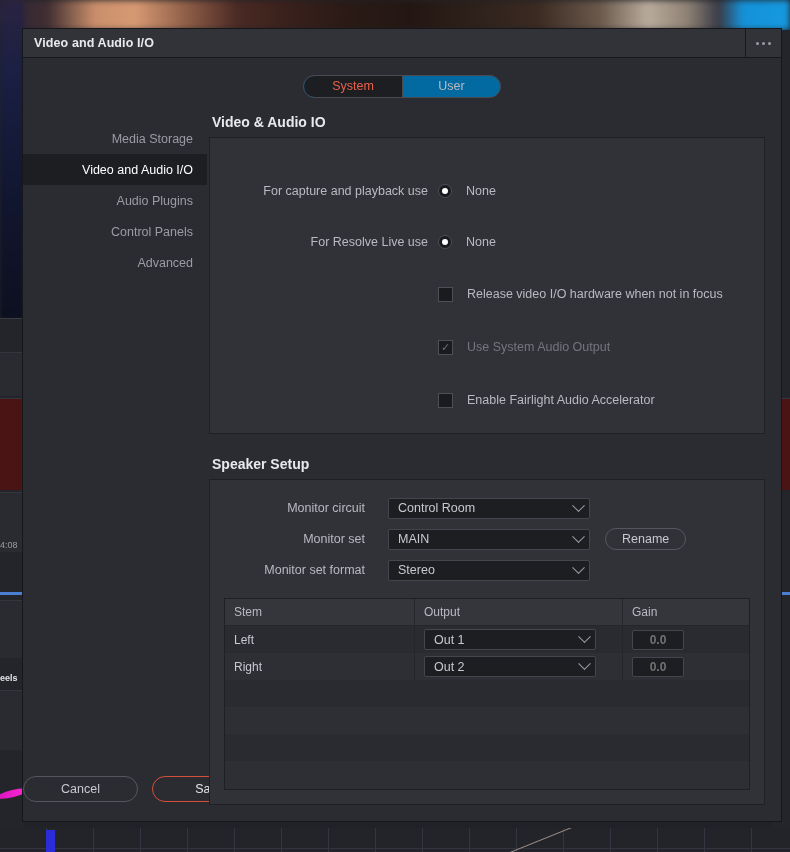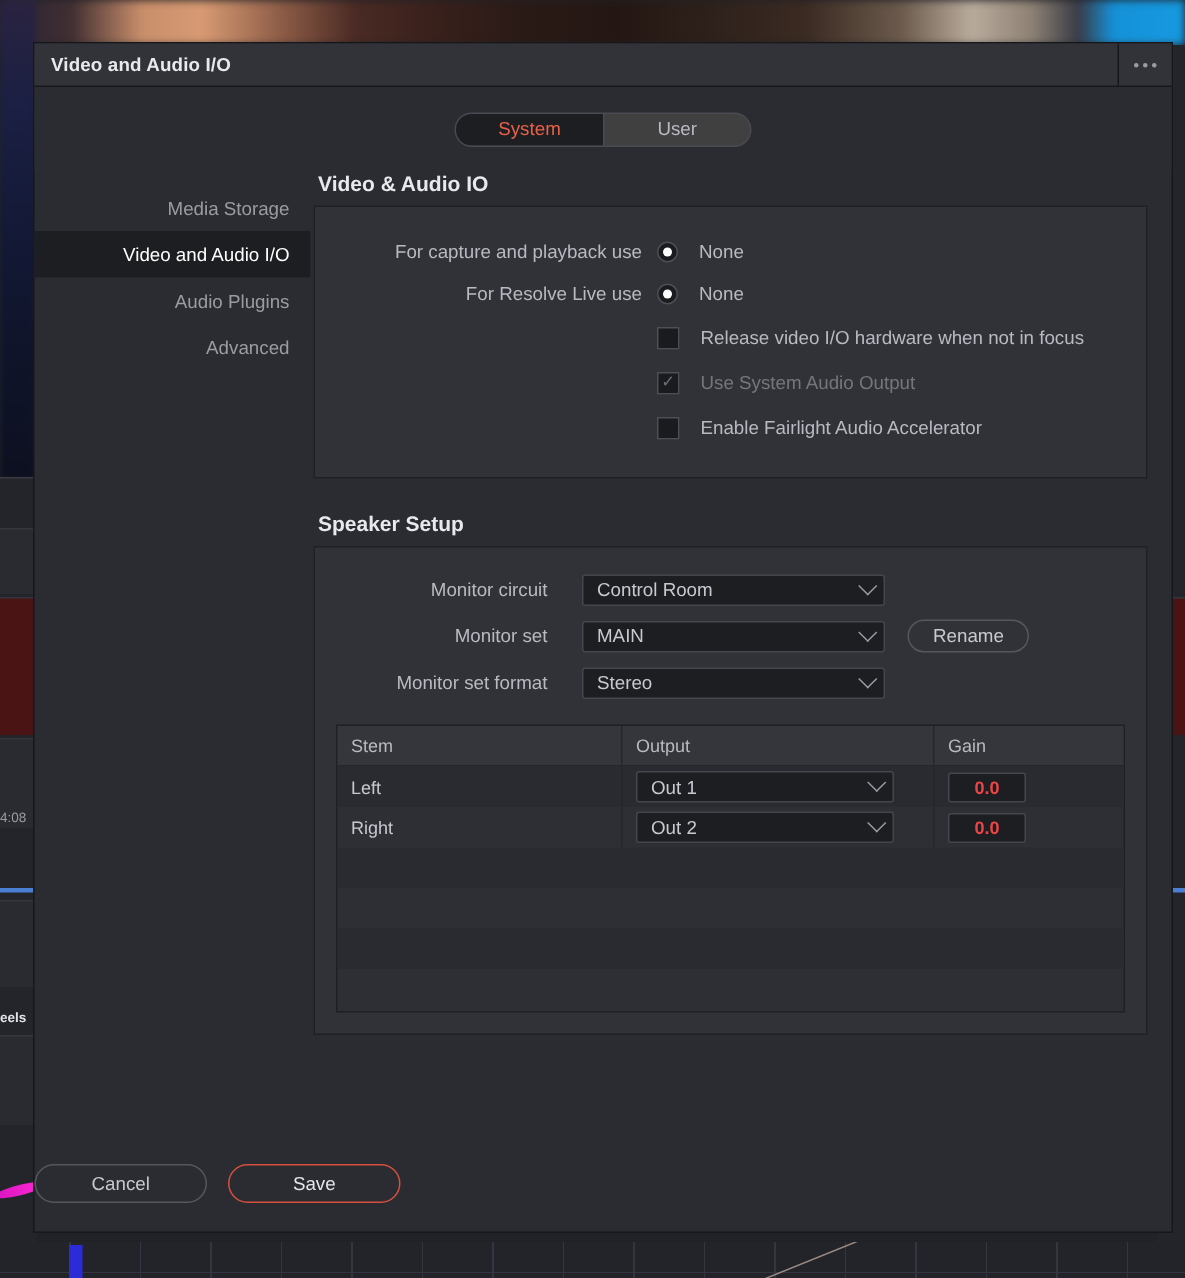--- a/index.html
+++ b/index.html
@@ -139,21 +139,21 @@
     align-items: center;
     justify-content: center;
     background: #2b2c32;
   }
   .pill {
     display: flex;
     border: 1px solid #4a4b52;
     border-radius: 13px;
     height: 23px;
     overflow: hidden;
-    background: #404040;
+    background: #0369a1;
   }
   .pill .tab {
     width: 98px;
     display: flex;
     align-items: center;
     justify-content: center;
     font-size: 12.5px;
     color: #b9bac1;
   }
   .pill .tab.active {
@@ -203,20 +203,21 @@
     border: 1px solid #1f2024;
     background: #313238;
   }
 
   
   #io-box { padding: 16px 0 18px 0; }
   .io-row {
     display: flex;
     align-items: center;
     height: 28px;
+    margin-top: 23px;
   }
   .io-label {
     width: 228px;
     text-align: right;
     padding-right: 10px;
     font-size: 12.5px;
     color: #b9bac1;
   }
   .radio {
     width: 14px; height: 14px; border-radius: 50%;
@@ -326,21 +327,21 @@
   .c-out  { width: 208px; border-right: 1px solid #25262b; }
   .c-gain { flex: 1; }
   .tr.head .td { color: #b9bac1; }
   .out-select { width: 172px; height: 21px; }
   .gain-box {
     width: 52px; height: 20px;
     background: #1d1e22;
     border: 1px solid #45464d;
     border-radius: 2px;
     display: flex; align-items: center; justify-content: center;
-    font-size: 12px; color: #ef4444; font-weight: bold;
+    font-size: 12px; color: #737373; font-weight: bold;
   }
   .tr.filler { flex: 1; }
 
   
   #footer {
     height: 64px;
     flex: none;
     display: flex;
     align-items: center;
     padding-right: 20px;
@@ -412,20 +413,23 @@
 
     <div id="sidebar">
       <div class="nav-item">
         <span>Media Storage</span>
       </div>
       <div class="nav-item selected">
         <span>Video and Audio I/O</span>
       </div>
       <div class="nav-item">
         <span>Audio Plugins</span>
+      </div>
+      <div class="nav-item">
+        <span>Control Panels</span>
       </div>
       <div class="nav-item">
         <span>Advanced</span>
       </div>
     </div>
 
     <div id="content">
 
       <div class="section-title">Video &amp; Audio IO</div>
 

